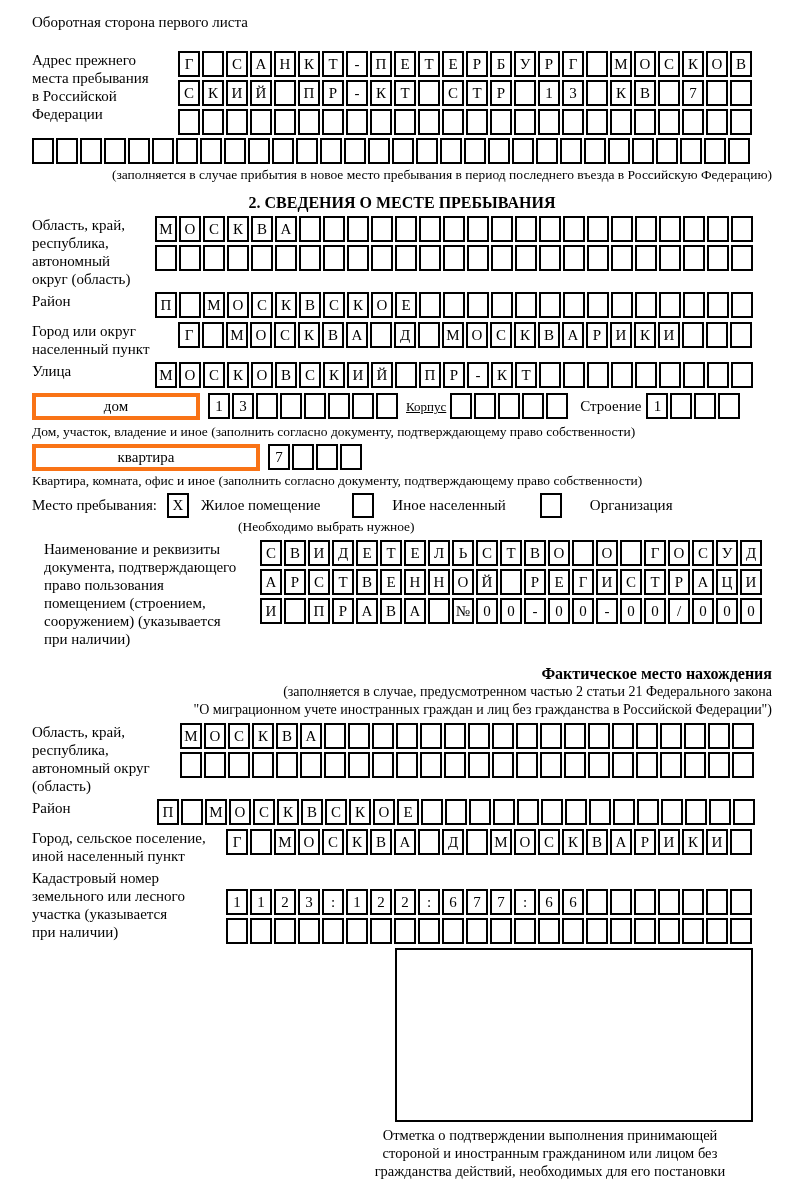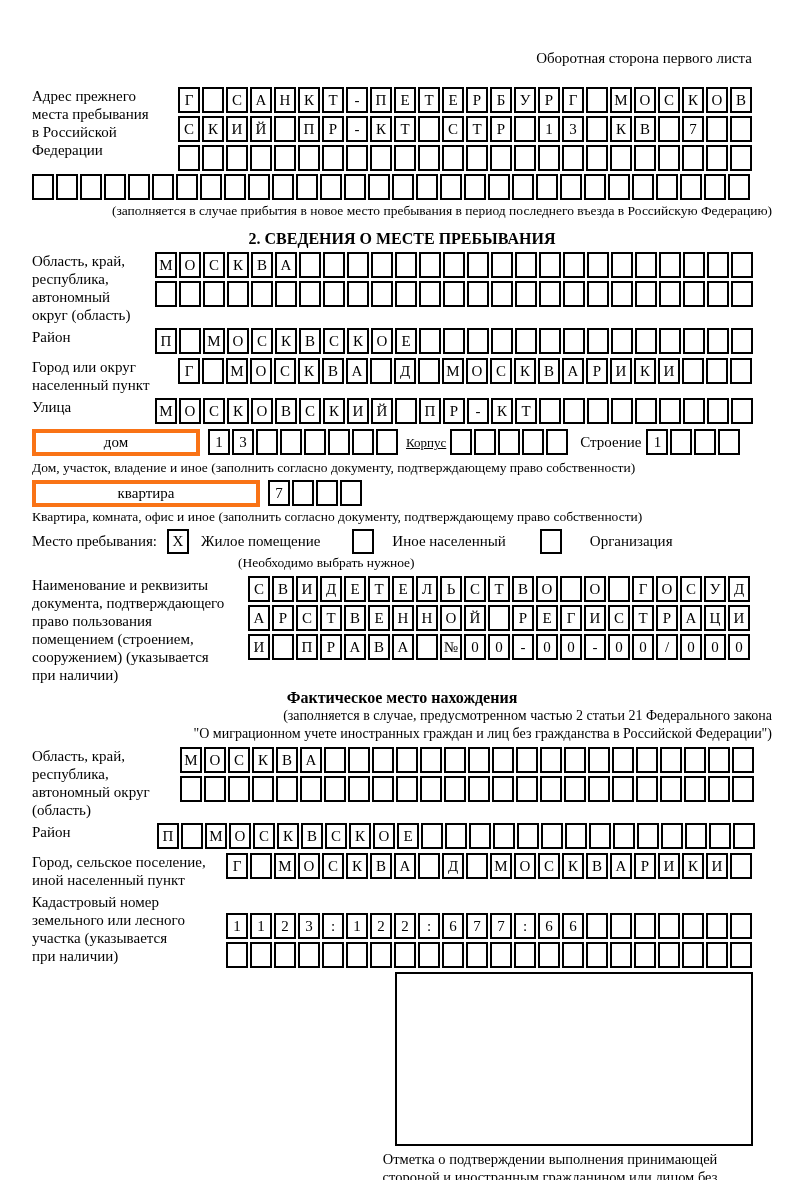--- a/index.html
+++ b/index.html
@@ -5,21 +5,21 @@
   * { margin:0; padding:0; box-sizing:border-box; }
   html,body { background:#fff; }
   body {
     width:800px; height:1180px;
     color:#000;
     font-family:"Liberation Serif","DejaVu Serif",serif;
     font-size:15px;
   }
   .page { position:relative; width:800px; height:1180px; padding:14px 28px 0 32px; overflow:hidden; background:#fff; }
 
-  .hdr { text-align:right; font-size:15px; padding-right:20px; height:17px;margin-top:36px; }
+  .hdr { text-align:left; font-size:15px; padding-right:20px; height:17px; }
 
   .frow { display:flex; align-items:flex-start; }
   .cells { display:flex; gap:2px; flex-wrap:nowrap; }
   .cellcol { display:flex; flex-direction:column; gap:3px; }
   .cell {
     flex:0 0 22px; width:22px; height:26px;
     border:2px solid #000;
     display:flex; align-items:center; justify-content:center;
     font-size:15px; line-height:1; background:#fff;
   }
@@ -63,23 +63,23 @@
   .korpus-lbl { margin:0 4px 2px 8px; line-height:27px; font-size:13px;text-decoration:underline; }
   .stroenie-lbl { margin:0 5px 0 12px; line-height:27px; font-size:15px; }
   .apt-box { width:228px; margin-right:8px; }
   .under-note { margin-top:1px; }
 
   .staytype { margin-top:4px; align-items:center; }
   .staytype .inline-lbl { margin-right:10px; }
   .staytype .gap1 { margin-left:12px; }
   .choose-note { margin-left:206px; }
 
-  .doc-blk { margin-top:5px; }
-
-  .fact-title { margin-top:4px; }
+  .doc-blk { margin-top:5px;margin-left:12px; }
+
+  .fact-title { margin-top:16px;text-align:right; }
   .fact-sub { font-size:14px; line-height:18px; }
 
   .cad-cells { margin-top:20px; }
 
   .stamp {
     width:358px; height:174px; border:2px solid #000;
     margin-left:363px; margin-top:4px; background:#fff;
   }
   .stamp-caption {
     width:500px; margin-left:268px; margin-top:4px;

